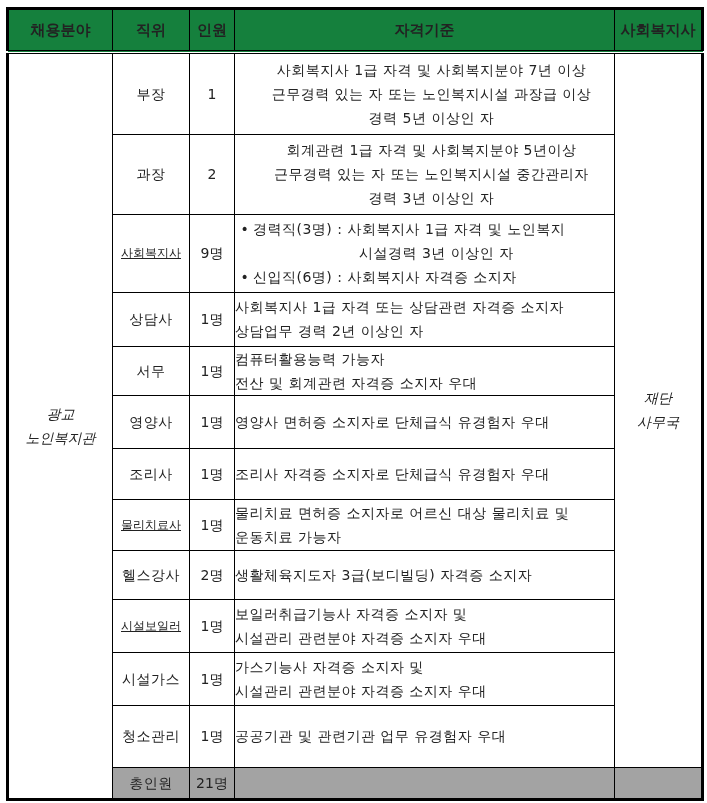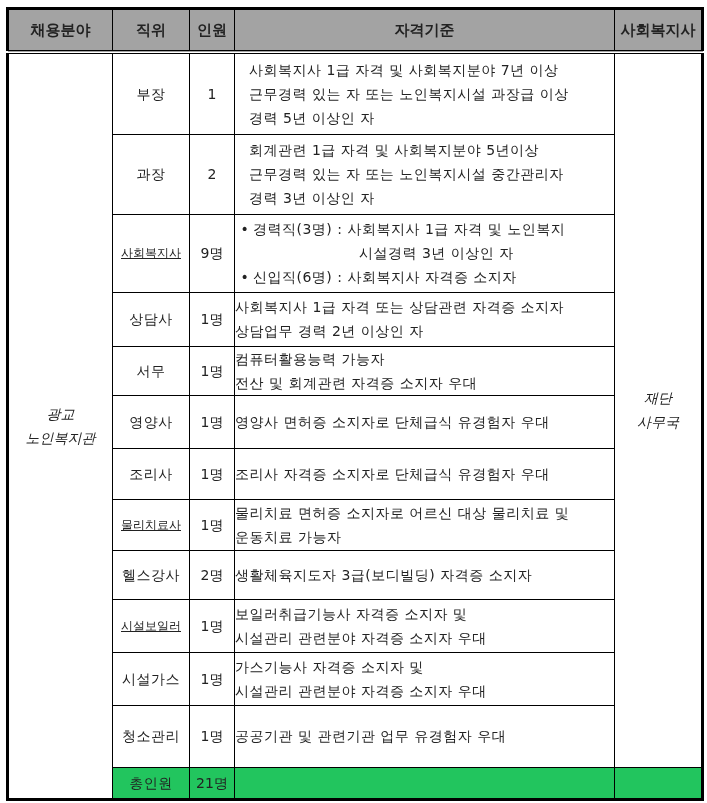--- a/index.html
+++ b/index.html
@@ -17,38 +17,38 @@
   table.recruit col.c4 { width: 380px; }
   table.recruit col.c5 { width: 88px; }
   table.recruit th, table.recruit td {
     border: 1px solid #000;
     padding: 0;
     font-size: 14px;
     line-height: 24px;
     vertical-align: middle;
   }
   table.recruit thead th {
-    background: #a3a3a3;
+    background: #15803d;
     font-weight: bold;
     font-size: 15px;
     height: 40px;
     text-align: center;
     border-bottom: 4px double #000;
   }
   td.crit { text-align: left; padding-left: 3px; padding-right: 2px; font-size: 14px; letter-spacing: 0.5px; }
-  td.crit.pad { padding-left: 14px; }
+  td.crit.pad { padding-left: 14px; text-align: center; }
   td.pos { text-align: center; font-size: 14px; letter-spacing: 0.5px; }
   td.pos.small { font-size: 12px; letter-spacing: 0; text-decoration: underline; }
   td.cnt { text-align: center; }
   td.field, td.dept { text-align: center; font-size: 15px; line-height: 26px; font-style: italic; }
   .line { display: block; white-space: nowrap; }
   .bullet-line { display: block; white-space: nowrap; }
   .bullet { display: inline-block; width: 16px; text-align: center; }
   .indent { display: block; padding-left: 122px; white-space: nowrap; }
-  tr.total td { background: #22c55e; height: 30px; }
+  tr.total td { background: #a3a3a3; height: 30px; }
 </style>
 </head>
 <body>
 
 <table class="recruit">
   <colgroup>
     <col class="c1">
       <col class="c2">
       <col class="c3">
       <col class="c4">

